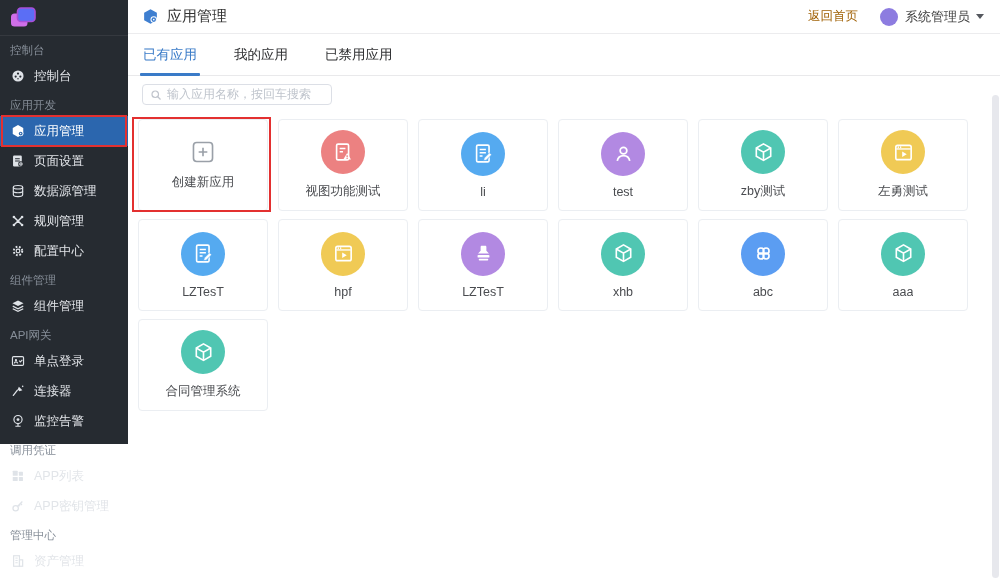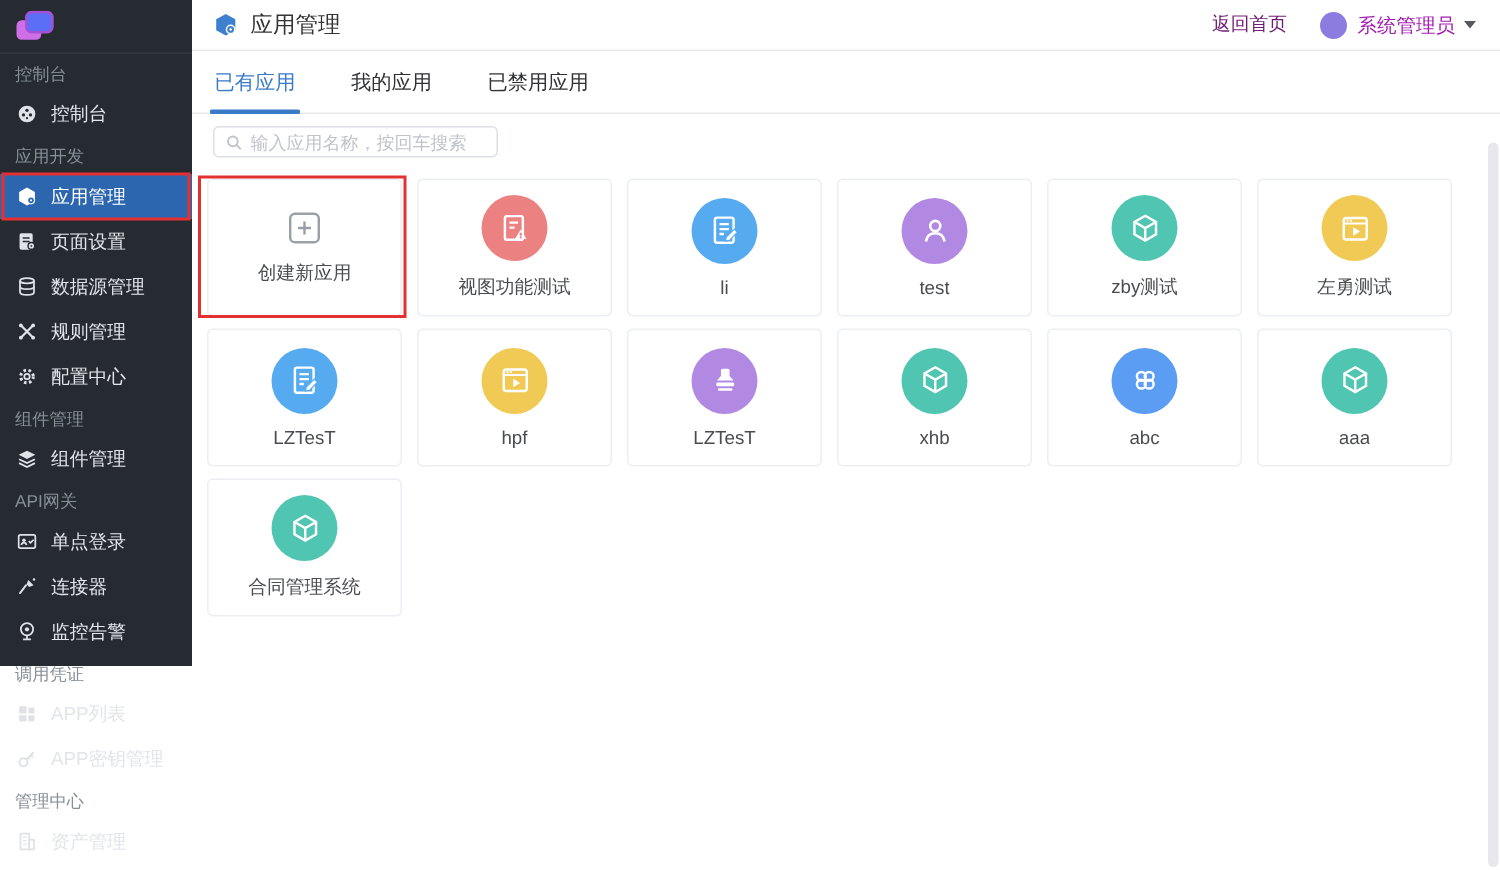--- a/index.html
+++ b/index.html
@@ -12,33 +12,33 @@
   .nav-item { height:30px; display:flex; align-items:center; gap:9px; padding-left:11px; font-size:12.5px; color:#e2e5e9; cursor:pointer; white-space:nowrap; }
   .nav-item .nicon { width:14px; height:14px; display:flex; align-items:center; justify-content:center; flex:0 0 14px; }
   .nav-item.active { background:#2b66ae; color:#ffffff; }
 
   
   .main { position:absolute; left:128px; top:0; width:872px; height:580px; background:#fff; }
   .topbar { height:34px; display:flex; align-items:center; padding:0 16px 0 14px; border-bottom:1px solid #ececee; background:#fff; }
   .title-wrap { display:flex; align-items:center; gap:8px; }
   .page-title { font-size:15px; color:#333; font-weight:500; }
   .topbar-right { margin-left:auto; display:flex; align-items:center; }
-  .back-link { font-size:12.5px; color:#701a75; cursor:pointer; }
+  .back-link { font-size:12.5px; color:#a16207; cursor:pointer; }
   .avatar { width:18px; height:18px; border-radius:50%; background:#8d7ce0; margin:0 7px 0 22px; }
-  .user-name { font-size:13px; color:#a21caf; cursor:pointer; }
+  .user-name { font-size:13px; color:#404040; cursor:pointer; }
   .caret { width:0; height:0; border-left:4px solid transparent; border-right:4px solid transparent; border-top:5px solid #55585e; margin-left:6px; }
 
   .tabbar { height:42px; display:flex; align-items:center; gap:37px; padding-left:15px; border-bottom:1px solid #e9e9eb; background:#fff; }
   .tab { font-size:13.5px; color:#303133; cursor:pointer; position:relative; height:42px; line-height:42px; }
   .tab.active { color:#3a7bc8; }
   .tab.active::after { content:""; position:absolute; left:-3px; right:-3px; bottom:0; height:2.5px; background:#3a7bc8; border-radius:1px; }
 
   .search-row { padding:8px 14px 0 14px; height:33px; }
   .search-box { width:190px; height:21px; border:1px solid #dcdfe6; border-radius:4px; display:flex; align-items:center; padding:0 7px; gap:5px; background:#fff; }
-  .search-box input { border:none; outline:none; flex:1; font-size:12px; color:#606266; font-family:Liberation Sans, sans-serif; background:transparent; }
+  .search-box input { border:none; outline:none; flex:1; font-size:12px; color:#606266; font-family:Liberation Serif, serif; background:transparent; }
   .search-box input::placeholder { color:#bfc4cc; }
 
   .card-grid { padding:10px 10px 0 10px; width:852px; display:flex; flex-wrap:wrap; gap:8px 10px; }
   .card { width:130px; height:92px; background:#fff; border:1px solid #ebeef2; border-radius:4px; display:flex; flex-direction:column; align-items:center; justify-content:center; gap:9px; cursor:pointer; }
   .card-label { font-size:12.5px; color:#4a4c50; max-width:120px; white-space:nowrap; overflow:hidden; }
   .app-circle { width:44px; height:44px; border-radius:50%; display:flex; align-items:center; justify-content:center; }
   .plus-box { width:26px; height:26px; display:flex; align-items:center; justify-content:center; }
 
   
   .annotation { position:absolute; border:2px solid #e33030; z-index:20; pointer-events:none; background:transparent; }

